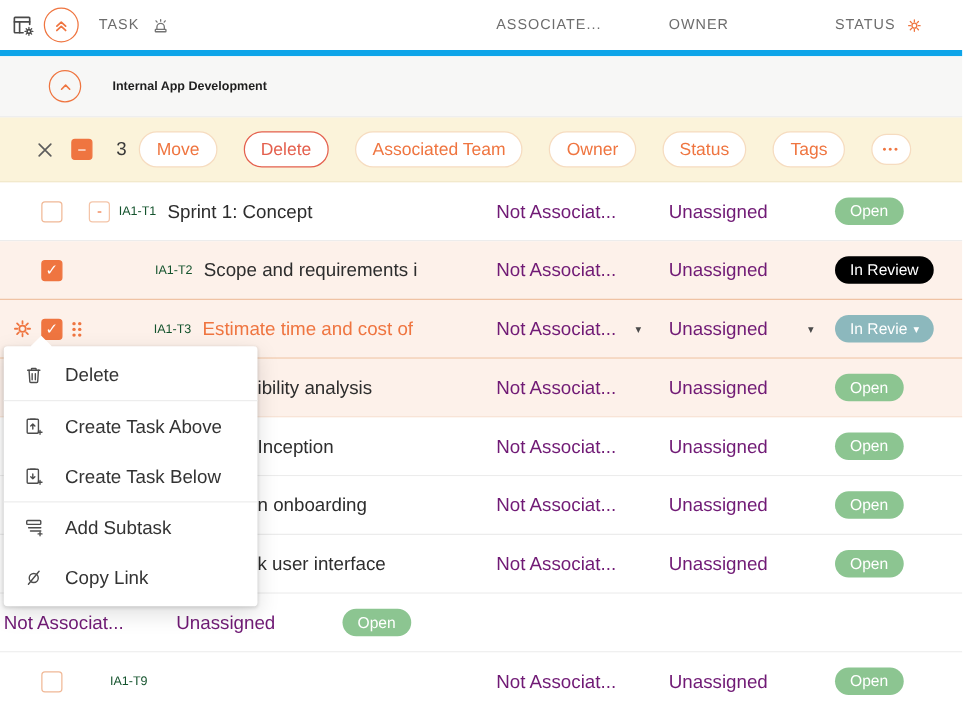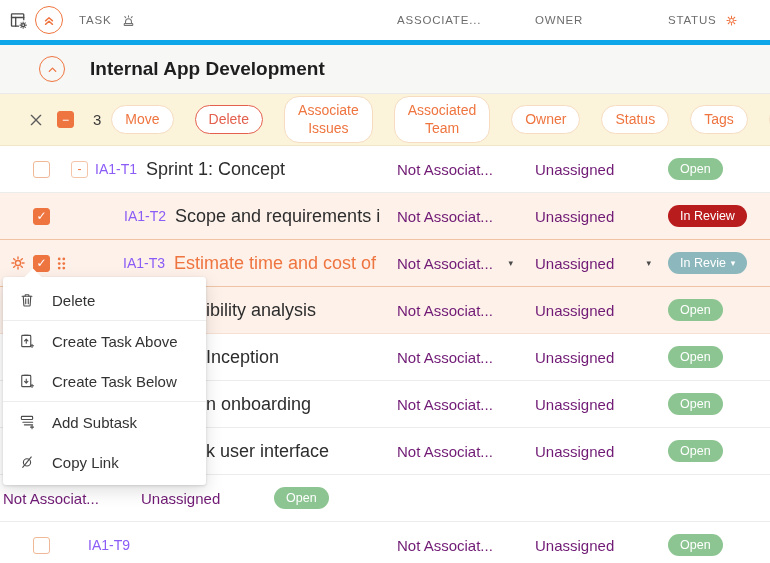--- a/index.html
+++ b/index.html
@@ -17,21 +17,21 @@
   .hd-ico{display:inline-flex;align-items:center;justify-content:center;}
   .tablegear{margin-left:8px;}
   .circle-btn{width:26px;height:26px;border-radius:50%;border:1.5px solid var(--accent);
       display:inline-flex;align-items:center;justify-content:center;margin-left:6px;flex:none;background:transparent;}
   .task-label{margin-left:16px;}
   .siren{margin-left:9px;}
   .status-gear{margin-left:8px;}
   
   .section-row{height:48px;background:#f7f7f6;border-bottom:1px solid #ebebeb;display:flex;align-items:center;}
   .section-row .circle-btn{width:24px;height:24px;margin-left:39px;}
-  .section-title{margin-left:25px;font-size:19px;font-weight:700;color:#1e1e1e;}
+  .section-title{margin-left:25px;font-size:10px;font-weight:700;color:#1e1e1e;}
   
   .action-bar{height:52px;background:var(--actionbar);display:flex;align-items:center;border-bottom:1px solid #f0e6c8;box-sizing:border-box;}
   .close{margin-left:28px;display:inline-flex;cursor:pointer;}
   .cb{width:17px;height:17px;border:1px solid #f0b896;border-radius:3px;background:#fff;flex:none;
       display:inline-flex;align-items:center;justify-content:center;font-size:12px;color:#fff;box-sizing:border-box;}
   .cb.on,.cb.ind{background:var(--accent);border-color:var(--accent);}
   .bar-cb{margin-left:13px;}
   .count{margin-left:19px;font-size:15px;color:#3a3a3a;}
   .pill{margin-left:0;border:1px solid #f6dcc0;background:#fff;color:var(--accent);border-radius:15px;
         padding:5px 13px;font-size:14px;font-family:inherit;line-height:1.25;cursor:pointer;}
@@ -43,26 +43,26 @@
   .row{height:47px;box-sizing:border-box;border-bottom:1px solid #ececec;background:#fff;}
   .row.selected{background:var(--selection);}
   .row.selected.sb{border-bottom-color:#f6e0d1;}
   .row.ob{border-bottom-color:#f0c3a4;}
   .row .cb{margin-left:33px;}
   .row.active .cb{margin-left:5px;}
   .row-gear{margin-left:8px;display:inline-flex;flex:none;}
   .drag{margin-left:6px;display:inline-flex;flex:none;}
   .toggle{width:15px;height:15px;border:1px solid #f4c5a9;border-radius:3px;margin-left:21px;flex:none;
           display:inline-flex;align-items:center;justify-content:center;color:var(--accent);font-size:12px;line-height:1;background:#fff;}
-  .tid{color:#8b5cf6;font-size:14px;flex:none;}
+  .tid{color:#14532d;font-size:10px;flex:none;}
   .ind-parent .tid{margin-left:7px;}
   .ind-sub .tid{margin-left:74px;}
   .ind-active .tid{margin-left:56px;}
   .ind-root .tid{margin-left:38px;}
-  .title{margin-left:9px;font-size:18px;color:#2d2d2d;}
+  .title{margin-left:9px;font-size:15px;color:#2d2d2d;}
   .row.active .title{color:var(--accent);}
   .frag{margin-left:206px;}
   .cell-text{font-size:15px;color:#701a75;}
   .caret{font-size:9px;color:#4a4a4a;line-height:1;}
   .c-assoc .caret{margin-left:auto;margin-right:22px;}
   .c-owner .caret{margin-left:auto;margin-right:17px;}
   .badge{display:inline-flex;align-items:center;color:#fff;font-size:12.5px;border-radius:12px;
          padding:4px 12px;line-height:1.15;white-space:nowrap;}
   .badge .caret{color:#fff;margin-left:5px;}
   
@@ -134,21 +134,20 @@
     <span class="close">
       <svg width="16" height="16" viewBox="0 0 24 24" fill="none" stroke="#5c5c5c" stroke-width="2" stroke-linecap="round">
           <path d="M5 5l14 14M19 5 5 19"></path>
         </svg>
     </span>
     <span class="cb ind bar-cb">−</span>
     <span class="count">3</span>
     <span class="pills">
       <button class="pill">Move</button>
       <button class="pill danger">Delete</button>
-      <button class="pill">Associate Issues</button>
       <button class="pill">Associated Team</button>
       <button class="pill">Owner</button>
       <button class="pill">Status</button>
       <button class="pill">Tags</button>
       <button class="pill more">•••</button>
     </span>
   </div>
 
   <div class="rows" id="rows">
       <div class="row cols">
@@ -174,21 +173,21 @@
           <span class="tid">IA1-T2</span>
           <span class="title">Scope and requirements i</span>
         </div>
         <div class="c-assoc">
           <span class="cell-text">Not Associat...</span>
         </div>
         <div class="c-owner">
           <span class="cell-text">Unassigned</span>
         </div>
         <div class="c-status">
-          <span class="badge" style="background: #b91c1c; text-align: right;">In Review</span>
+          <span class="badge" style="background: #000000; text-align: right;">In Review</span>
         </div>
       </div>
       <div class="row cols selected active ob">
         <div class="c-task ind-active">
           <span class="row-gear">
             <svg width="20" height="20" viewBox="0 0 24 24" fill="none" stroke="#ef7540" stroke-width="1.7" stroke-linecap="round">
               <circle cx="12" cy="12" r="3.1"></circle>
               <path d="M17 12h2.3M4.7 12H7M12 7V4.7M12 19.3V17M15.5 8.5l1.7-1.7M6.8 17.2l1.7-1.7M15.5 15.5l1.7 1.7M6.8 6.8l1.7 1.7"></path>
             </svg>
           </span>

